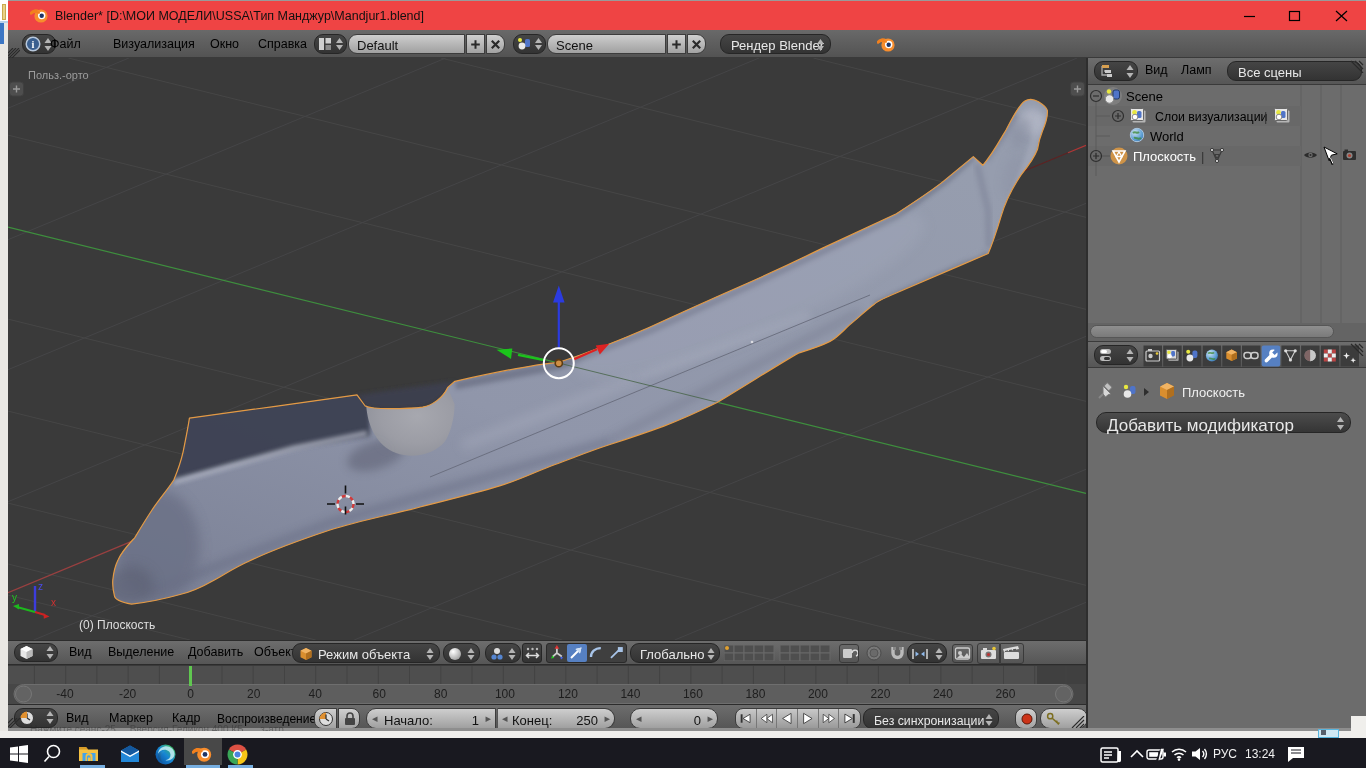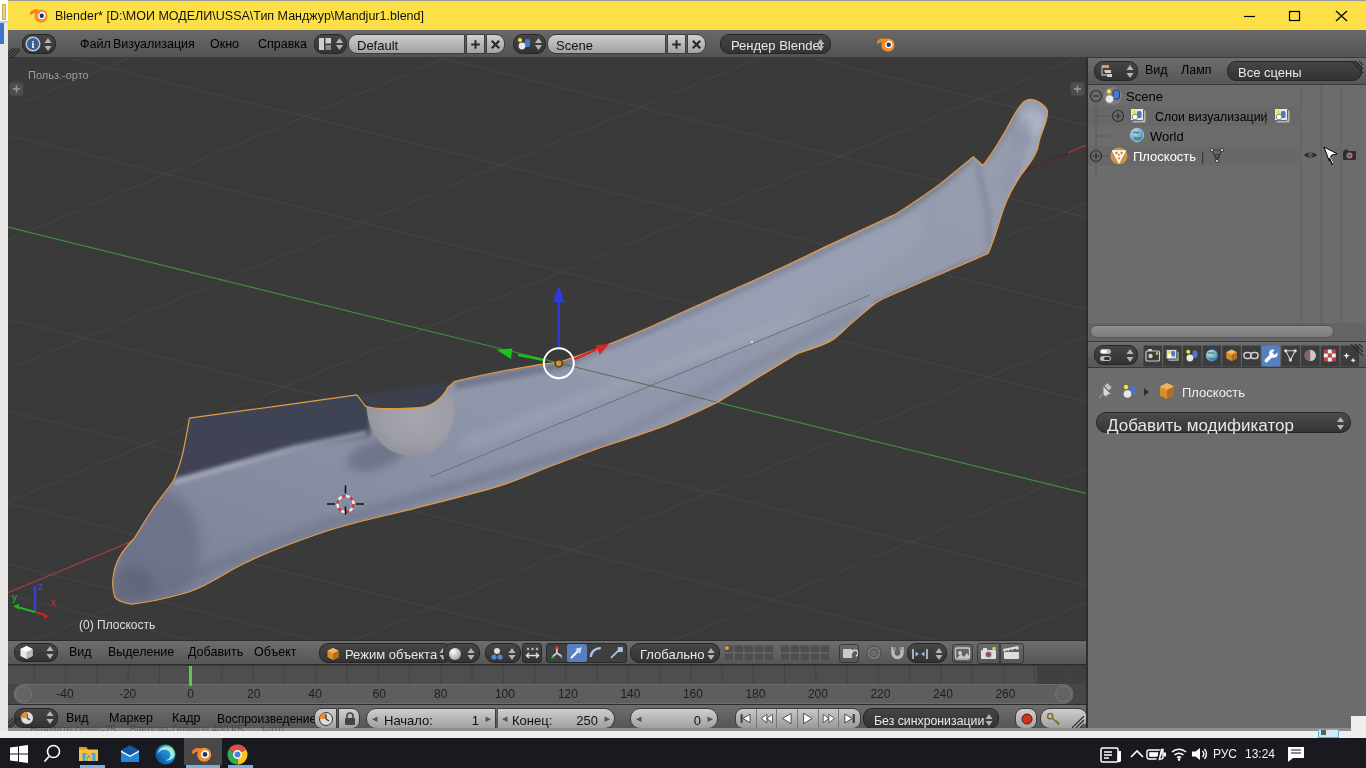--- a/index.html
+++ b/index.html
@@ -4,21 +4,21 @@
 html,body{margin:0;padding:0;width:1366px;height:768px;overflow:hidden;background:#3a3a3a;
 font-family:"Liberation Sans",sans-serif;-webkit-font-smoothing:antialiased;}
 *{box-sizing:border-box;}
 .abs{position:absolute;}
 
 #leftbg{left:0;top:0;width:8px;height:741px;background:#e9e7e3;}
 #leftbg .w{left:0;top:0;width:8px;height:22px;background:#fff;}
 #leftbg .y{left:1.5px;top:3.5px;width:4.5px;height:16px;background:#e8d188;border:1px solid #caa94e;}
 #leftbg .lb{left:0;top:21px;width:8px;height:2px;background:#bcd2ea;}
 #leftbg .b{left:0;top:23px;width:4px;height:21px;background:#3c76c4;}
-#title{left:8px;top:0;width:1358px;height:30px;background:#fde047;border-top:1px solid #9a9a9a;}
+#title{left:8px;top:0;width:1358px;height:30px;background:#ef4444;border-top:1px solid #9a9a9a;}
 #title .txt{left:47px;top:8px;font-size:12.5px;color:#111;}
 .wbtn{top:0;width:45px;height:30px;}
 #info{left:8px;top:30px;width:1358px;height:28px;background:linear-gradient(#696969,#535353);border-bottom:1px solid #3a3a3a;}
 .bmenu{color:#000;font-size:12.5px;top:7px;}
 .dd-dark{background:linear-gradient(#454545,#333);border:1px solid #262626;border-radius:9px;color:#e5e5e5;}
 .pill-light{background:linear-gradient(#cecece,#a0a0a0);border:1px solid #3c3c3c;border-radius:9px;color:#111;}
 .sqbtn{background:linear-gradient(#cfcfcf,#a2a2a2);border:1px solid #3c3c3c;border-radius:6px;}
 #stats{color:#e2e2e2;font-size:11.6px;white-space:nowrap;letter-spacing:-0.1px;}
 
 .hdr{background:linear-gradient(#6d6d6d,#565656);}
@@ -61,21 +61,21 @@
     </svg>
   <div class="abs dd-dark" style="left:14px;top:4px;width:34px;height:20px"></div>
   <svg class="abs" style="left:17px;top:6px" width="16" height="16" viewBox="0 0 17 17">
       <circle cx="8.5" cy="8.5" r="7.2" fill="#3a5f8f" stroke="#b8c8dc" stroke-width="1.6"></circle>
       <text x="8.5" y="12.5" font-size="11" font-weight="bold" fill="#fff" text-anchor="middle" font-family="Liberation Serif">i</text>
     </svg>
   <svg class="abs" style="left:36px;top:8px" width="8" height="13" viewBox="0 0 8 13">
       <path d="M4 0L7.5 5H.5z" fill="#b5b5b5"></path>
       <path d="M4 13L7.5 8H.5z" fill="#b5b5b5"></path>
     </svg>
-  <div class="bmenu abs" style="left:72px">Файл</div>
+  <div class="bmenu abs" style="left:42px">Файл</div>
   <div class="bmenu abs" style="left:105px">Визуализация</div>
   <div class="bmenu abs" style="left:202px">Окно</div>
   <div class="bmenu abs" style="left:250px">Справка</div>
   <div class="abs dd-dark" style="left:306px;top:4px;width:33px;height:20px"></div>
   <svg class="abs" style="left:310px;top:7px" width="14" height="14" viewBox="0 0 14 14">
       <rect x="1" y="1" width="5" height="12" fill="#cfcfcf"></rect>
       <rect x="7.5" y="1" width="5.5" height="5.5" fill="#cfcfcf"></rect>
       <rect x="7.5" y="8" width="5.5" height="5" fill="#8a8a8a"></rect>
     </svg>
   <svg class="abs" style="left:327px;top:8px" width="9" height="12" viewBox="0 0 9 12">
@@ -279,21 +279,21 @@
       <path d="M7.5 7v7l6-3V4z" fill="#b9b9b9"></path>
     </svg>
  <svg class="abs" style="left:38px;top:5px" width="8" height="13" viewBox="0 0 8 13">
       <path d="M4 0L7.5 5H.5z" fill="#b5b5b5"></path>
       <path d="M4 13L7.5 8H.5z" fill="#b5b5b5"></path>
     </svg>
  <div class="bmenu abs" style="left:61px;top:4px">Вид</div>
  <div class="bmenu abs" style="left:100px;top:4px">Выделение</div>
  <div class="bmenu abs" style="left:180px;top:4px">Добавить</div>
  <div class="bmenu abs" style="left:246px;top:4px">Объект</div>
- <div class="abs dd-dark" style="left:311px;top:2px;width:134px;height:20px">
+ <div class="abs dd-dark" style="left:284px;top:2px;width:148px;height:20px">
    <svg class="abs" style="left:6px;top:3px" width="14" height="14" viewBox="0 0 14 14">
         <path d="M7 1l5.5 2.8v6.4L7 13 1.5 10.2V3.8z" fill="#d98e2e"></path>
         <path d="M7 1l5.5 2.8L7 6.6 1.5 3.8z" fill="#f0b363"></path>
         <path d="M7 6.6V13l5.5-2.8V3.8z" fill="#b06f1e"></path>
       </svg>
    <span style="position:absolute;left:25px;top:3px;font-size:13px;color:#e8e8e8">Режим объекта</span>
    <svg class="abs" style="right:5px;top:4px" width="8" height="12" viewBox="0 0 8 12">
         <path d="M4 0L7.5 5H.5z" fill="#b5b5b5"></path>
         <path d="M4 12L7.5 7H.5z" fill="#b5b5b5"></path>
       </svg>

